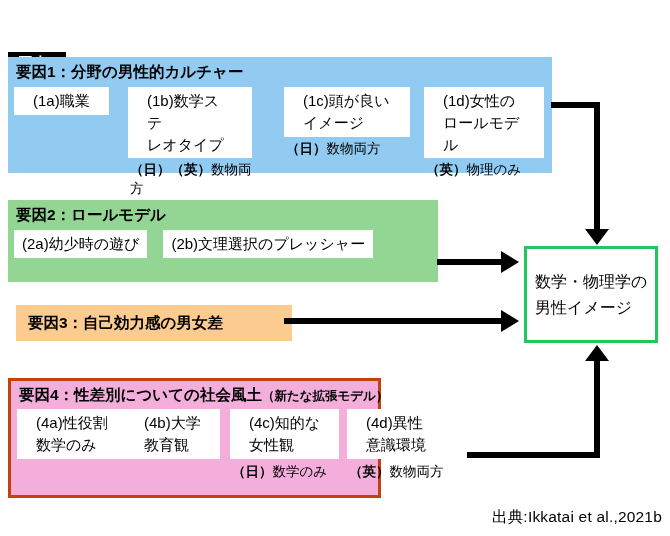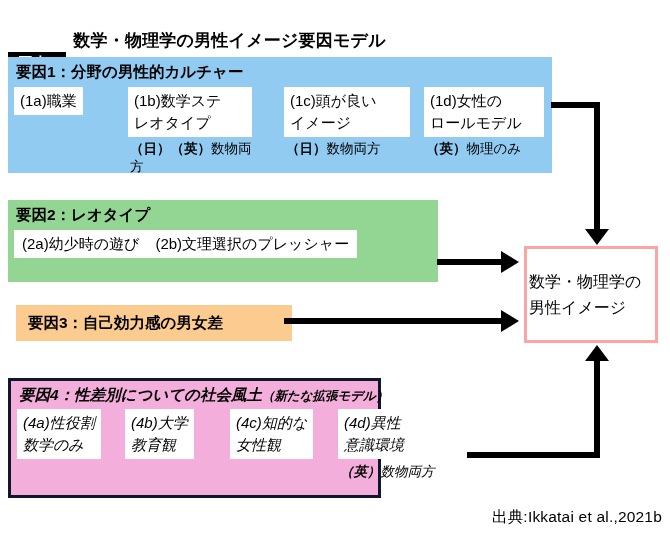--- a/index.html
+++ b/index.html
@@ -35,56 +35,56 @@
   .factor-header{
     font-size:15.5px;font-weight:bold;line-height:1.3;margin-left:2px;
     white-space:nowrap;
   }
   .factor-header .suffix{font-size:12.5px;font-weight:bold;}
   .f1{left:8px;top:57px;width:544px;height:116px;background:var(--factor1-bg,#92cbf2);}
   .f2{left:8px;top:200px;width:430px;height:82px;background:var(--factor2-bg,#93d693);}
   .f3{left:16px;top:305px;width:276px;height:36px;background:var(--factor3-bg,#fbcb90);
       display:flex;align-items:center;padding:0 0 0 10px;}
   .f4{left:8px;top:378px;width:373px;height:120px;background:var(--factor4-bg,#f3aedb);
-      border:3px solid #0f172a;padding:4px 6px;font-style:italic;}
+      border:3px solid #c2410c;padding:4px 6px;}
   .row{display:flex;margin-top:5px;}
   .col{flex:none;}
   .white-box{
     background:#fff;
     font-size:15px;line-height:1.45;
-    padding:3px 6px;
+    padding:3px 19px;
     white-space:pre-line;
     box-sizing:border-box;
   }
   .white-box.fit{width:max-content;}
   .note{
     font-size:13.5px;line-height:1.35;margin-top:3px;margin-left:2px;
     white-space:pre-line;
   }
   
   .f1 .col1{width:112px;}
   .f1 .col2{width:124px;margin-left:2px;}
   .f1 .col3{width:126px;margin-left:32px;}
   .f1 .col4{width:120px;margin-left:14px;}
   
-  .f2 .row{}
+  .f2 .row{gap:16px;}
   .f2 .white-box{width:max-content;padding:3px 8px;}
   
   .f4 .row{margin-top:4px;}
   .f4 .col1{width:108px;}
   .f4 .col2{width:85px;}
   .f4 .col3{width:100px;margin-left:20px;}
-  .f4 .col4{width:100px;margin-left:8px;}
+  .f4 .col4{width:100px;margin-left:17px;}
   .f4 .note{margin-top:4px;}
   
   .outcome{
     position:absolute;left:524px;top:246px;width:134px;height:97px;
-    box-sizing:border-box;border:3px solid #fca5a5;background:#fff;
+    box-sizing:border-box;border:3px solid #22c55e;background:#fff;
     display:flex;align-items:center;
-    padding-left:2px;
+    padding-left:8px;
   }
   .outcome-text{
     font-size:16px;font-weight:500;line-height:1.6;white-space:pre-line;
   }
   
   .seg{position:absolute;background:var(--arrow,#000);}
   .head{position:absolute;width:0;height:0;}
   .head-down{border-left:12px solid transparent;border-right:12px solid transparent;border-top:16px solid var(--arrow,#000);}
   .head-up{border-left:12px solid transparent;border-right:12px solid transparent;border-bottom:16px solid var(--arrow,#000);}
   .head-right{border-top:11px solid transparent;border-bottom:11px solid transparent;border-left:18px solid var(--arrow,#000);}
@@ -94,21 +94,20 @@
     font-size:15.5px;letter-spacing:.2px;
   }
 </style>
 </head>
 <body>
 
 <div class="canvas">
 
   <div class="title-row">
     <span class="badge">図表3</span>
-    <span class="fig-title">数学・物理学の男性イメージ要因モデル</span>
   </div>
 
   <div class="factor f1">
     <div class="factor-header">要因1：分野の男性的カルチャー</div>
     <div class="row">
       <div class="col col1">
         <div class="white-box fit">(1a)職業</div>
       </div>
       <div class="col col2">
         <div class="white-box">(1b)数学ステ
@@ -122,21 +121,21 @@
       </div>
       <div class="col col4">
         <div class="white-box">(1d)女性の
 ロールモデル</div>
         <div class="note"><b>（英）</b>物理のみ</div>
       </div>
     </div>
   </div>
 
   <div class="factor f2">
-    <div class="factor-header">要因2：レオタイプ</div>
+    <div class="factor-header">要因2：ロールモデル</div>
     <div class="row">
       <div class="white-box">(2a)幼少時の遊び</div>
       <div class="white-box">(2b)文理選択のプレッシャー</div>
     </div>
   </div>
 
   <div class="factor f3">
     <div class="factor-header">要因3：自己効力感の男女差</div>
   </div>
 
@@ -147,20 +146,21 @@
         <div class="white-box fit">(4a)性役割
 数学のみ</div>
       </div>
       <div class="col col2">
         <div class="white-box fit">(4b)大学
 教育観</div>
       </div>
       <div class="col col3">
         <div class="white-box fit">(4c)知的な
 女性観</div>
+        <div class="note"><b>（日）</b>数学のみ</div>
       </div>
       <div class="col col4">
         <div class="white-box fit">(4d)異性
 意識環境</div>
         <div class="note"><b>（英）</b>数物両方</div>
       </div>
     </div>
   </div>
 
   <div class="seg" style="left:551px;top:102px;width:49px;height:6px;"></div>

